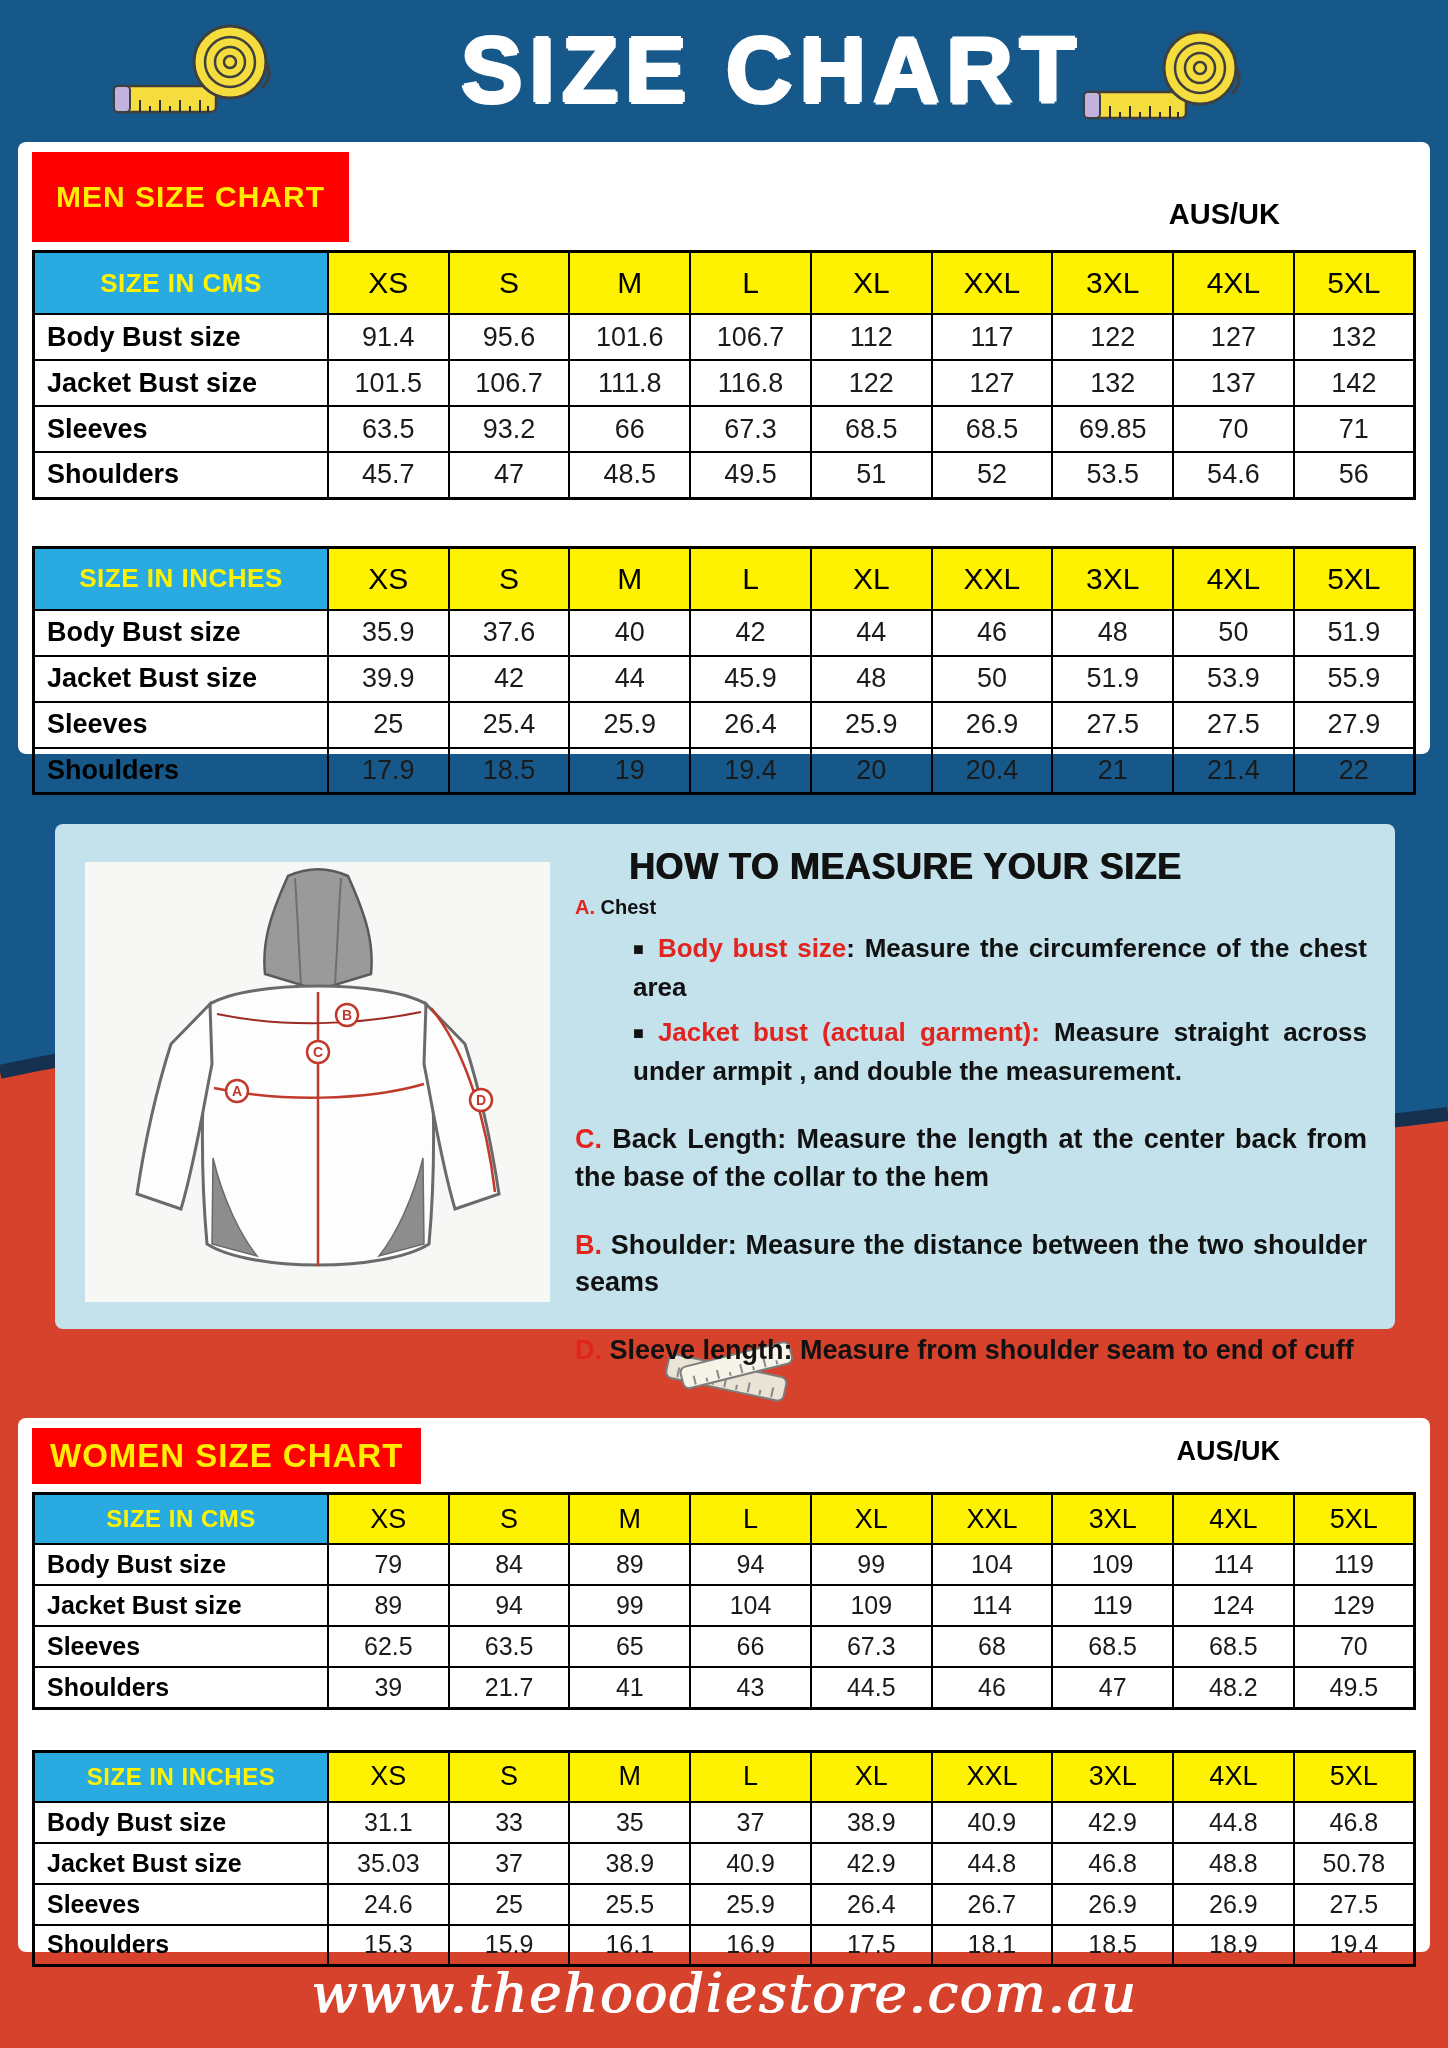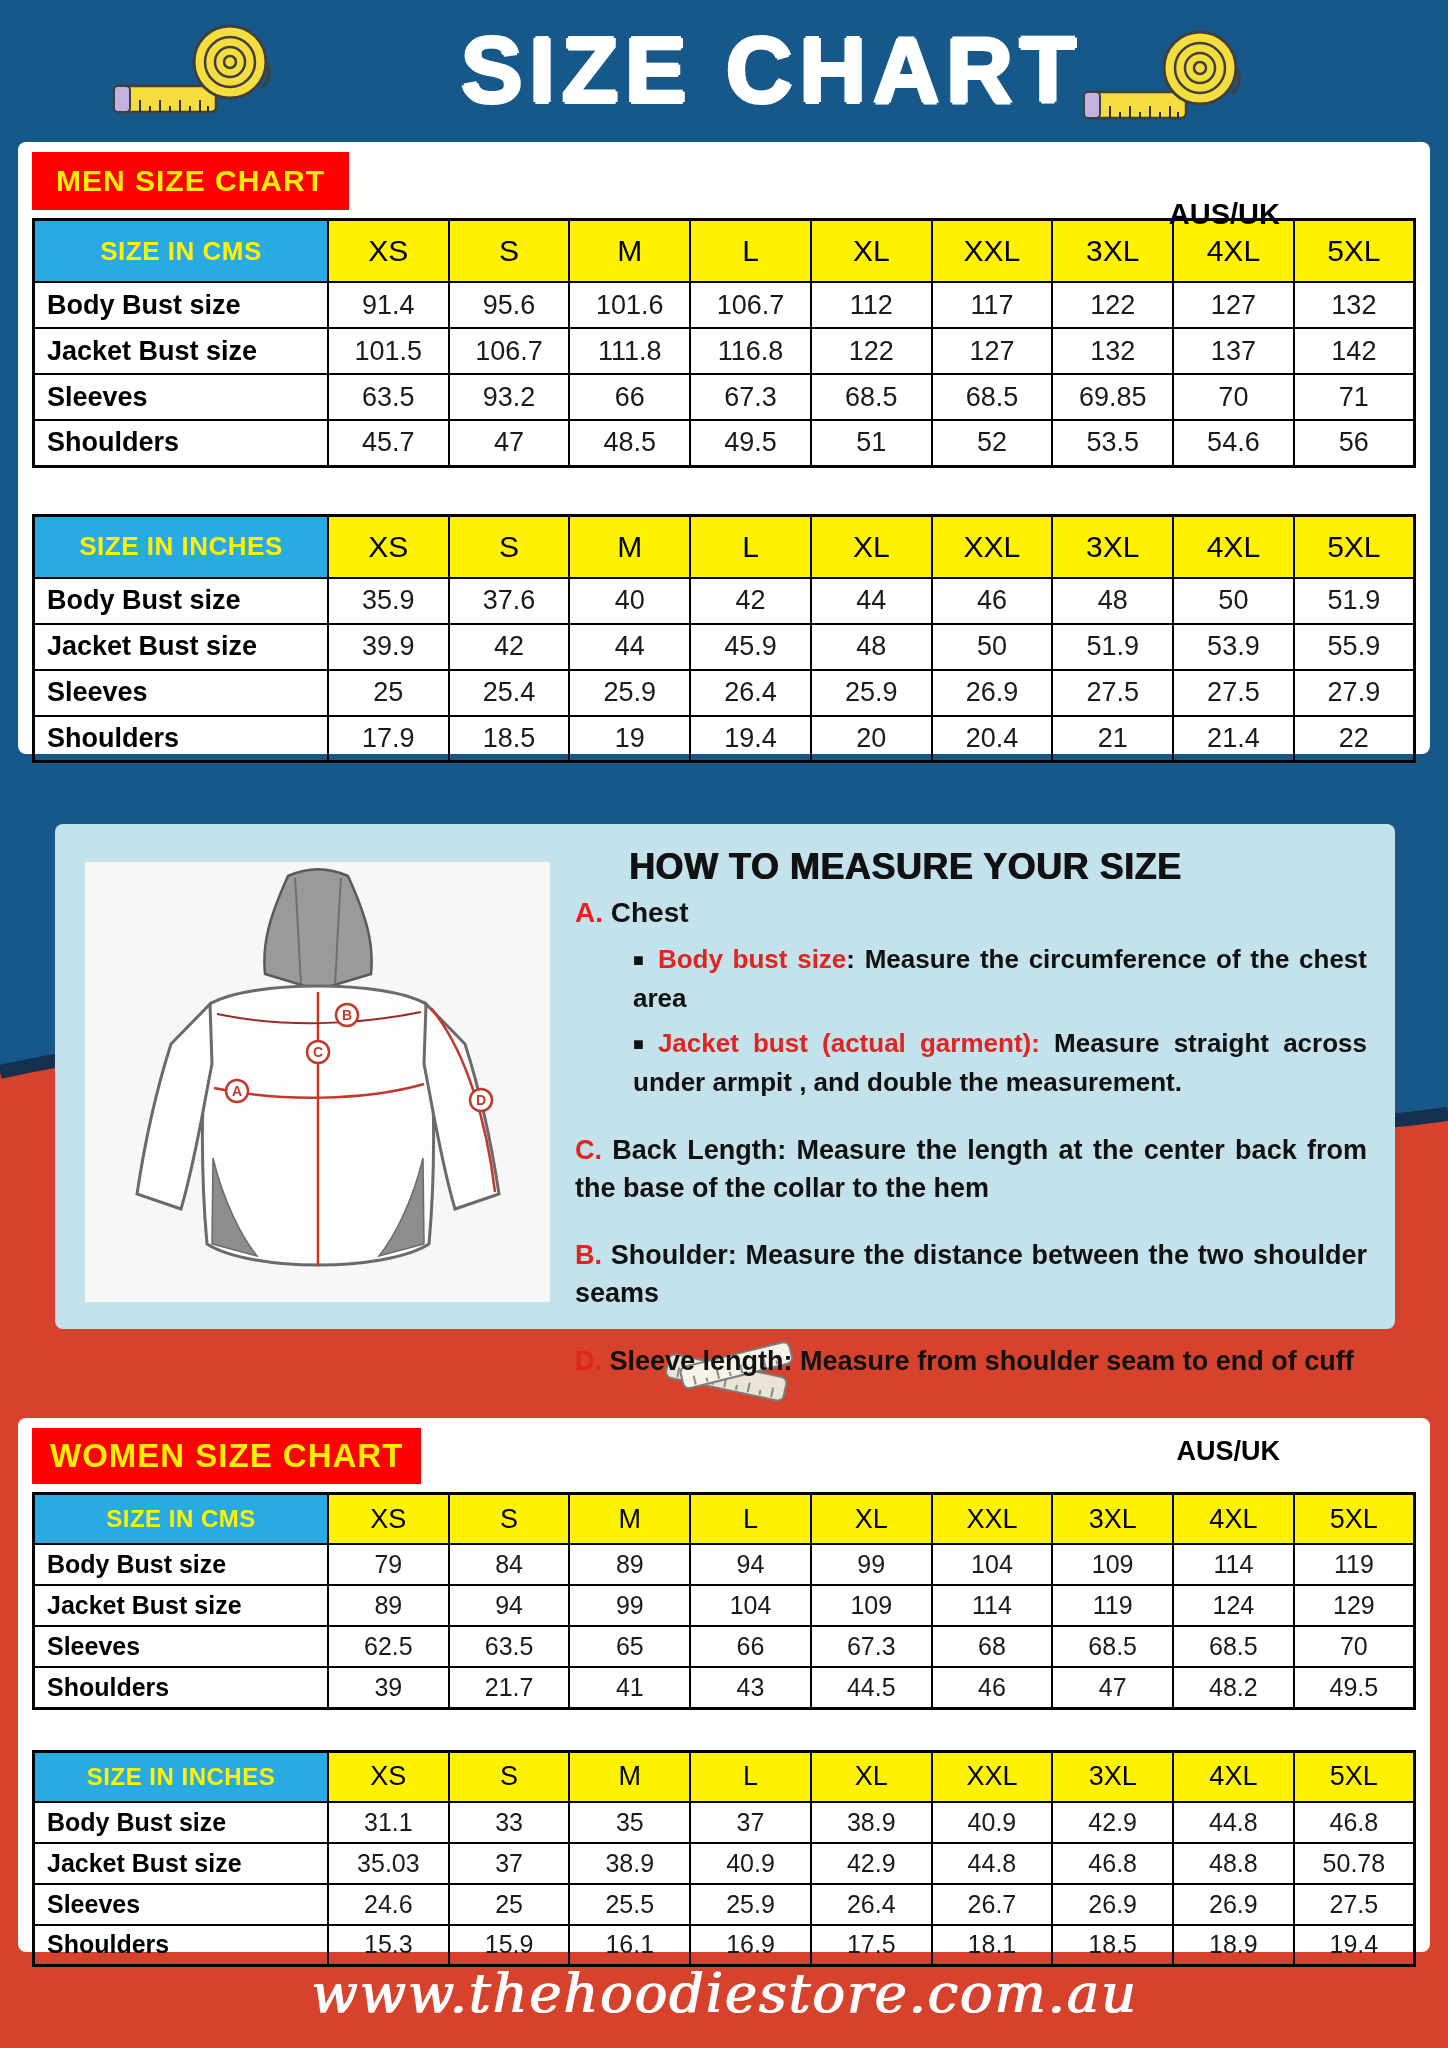--- a/index.html
+++ b/index.html
@@ -17,21 +17,21 @@
   .tape{position:absolute;width:175px;height:102px;}
   .tape-left{left:108px;top:22px;}
   .tape-right{left:1078px;top:28px;}
 
   
   .panel{position:absolute;left:18px;width:1412px;background:#fff;border-radius:8px;
          padding:10px 14px;box-sizing:border-box;z-index:3;}
   .panel-men{top:142px;height:612px;}
   .panel-women{top:1418px;height:534px;}
   .chart-label{display:inline-block;background:#fe0000;color:#ffee00;font-weight:bold;
-    font-size:30px;letter-spacing:1px;padding:12px 24px;}
+    font-size:30px;letter-spacing:1px;padding:28px 24px;}
   .panel-women .chart-label{font-size:33px;padding:9px 18px;text-align:right;}
   .region-label{position:absolute;right:150px;top:56px;font-size:29px;font-weight:bold;color:#000;}
   .panel-women .region-label{top:18px;font-size:27px;}
 
   table.size-table{width:100%;border-collapse:collapse;table-layout:fixed;margin-top:8px;
     border:3px solid #000;}
   table.size-table th,table.size-table td{border:2px solid #000;}
   th.unit-cell{width:21%;background:#29abe2;color:#fff200;font-size:26px;font-weight:bold;
     height:58px;letter-spacing:.5px;}
   th.size-cell{background:#fff200;color:#000;font-size:30px;font-weight:normal;}
@@ -47,21 +47,21 @@
   .table-gap-women{height:32px;}
 
   
   .measure-panel{position:absolute;left:55px;top:788px;width:1340px;height:505px;
     background:#c3e2ec;border-radius:8px;z-index:3;box-sizing:border-box;margin-top:36px;}
   .measure-title{position:absolute;left:380px;right:20px;top:22px;text-align:center;
     color:#111;font-size:36px;font-weight:bold;letter-spacing:.5px;
     text-shadow:1px 0 0 #111;}
   .diagram-box{position:absolute;left:30px;top:38px;width:465px;height:440px;background:#f7f7f6;}
   .measure-text{position:absolute;left:520px;right:28px;top:70px;color:#111;}
-  .m-item{font-size:28px;font-weight:bold;line-height:1.35;}
+  .m-item{font-size:20px;font-weight:bold;line-height:1.35;}
   .m-key{color:#e3231d;font-weight:bold;}
   .m-red{color:#e3231d;font-weight:bold;}
   .m-bullets{margin:8px 0 0 58px;}
   .m-bullet{font-size:26px;font-weight:bold;line-height:1.5;text-align:justify;margin-top:6px;}
   .bullet-square{display:inline-block;margin-right:14px;font-size:18px;vertical-align:2px;}
   .m-para{margin-top:30px;font-size:27px;font-weight:bold;line-height:1.4;text-align:justify;}
 
   
   .tape-divider{position:absolute;left:648px;top:1330px;width:180px;height:100px;z-index:2;}
 

